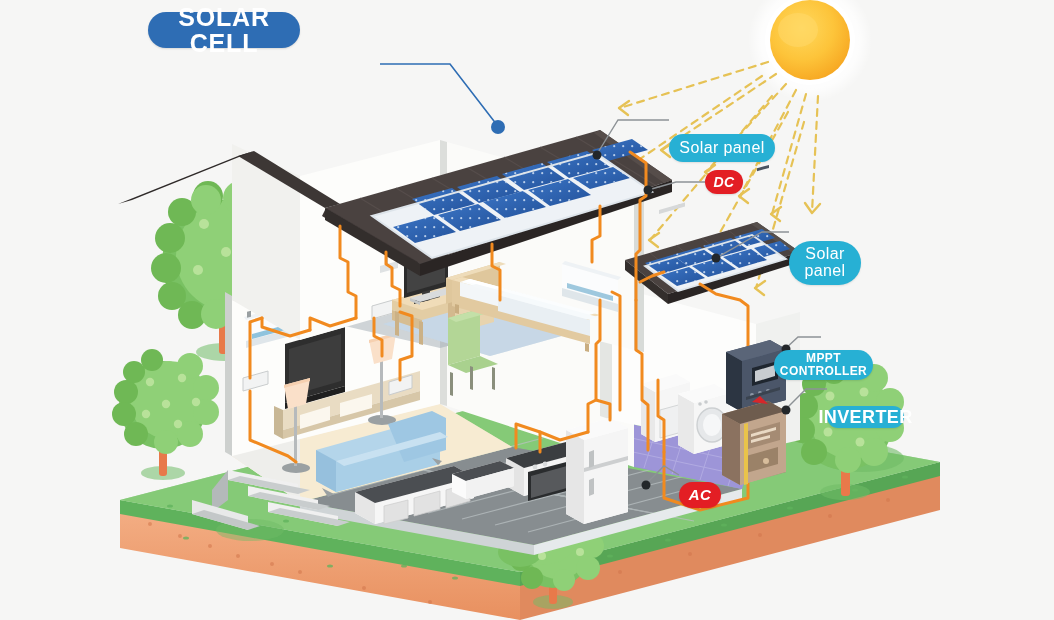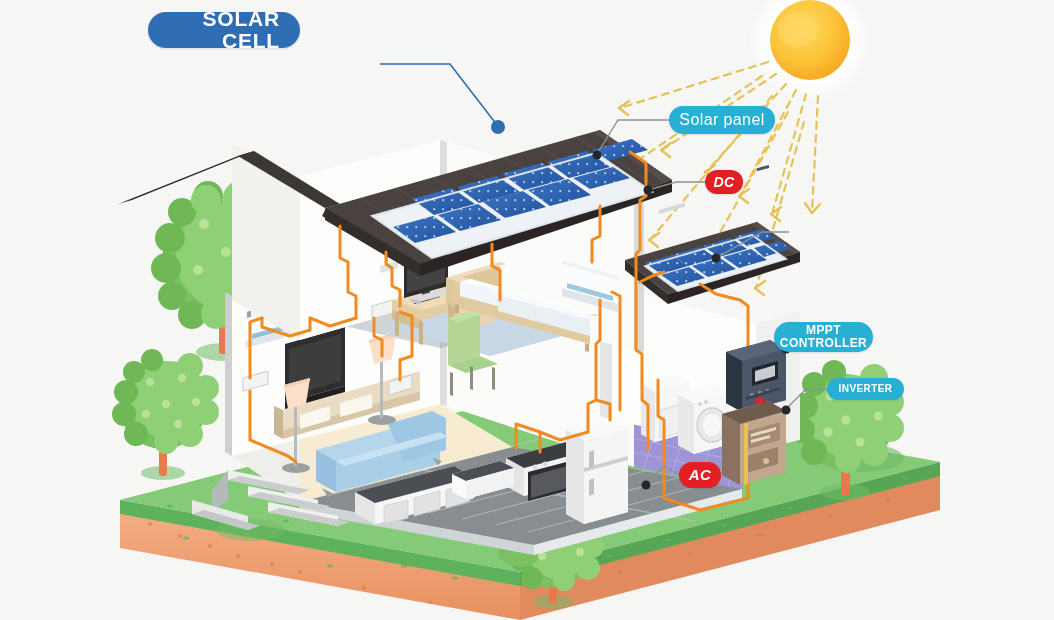--- a/index.html
+++ b/index.html
@@ -21,46 +21,46 @@
     font-weight:bold;
     letter-spacing:.4px;
     text-align:center;
     line-height:1.05;
     box-sizing:border-box;
     white-space:pre-line;
   }
   .pill-title{
     background:#2e6db4;
     border-radius:40px;
-    font-size:21px;
+    font-size:25px;
     letter-spacing:.8px;
     padding:0 20px;
     box-shadow:0 1px 2px rgba(0,0,0,.12);
-    text-align:right;
   }
   .pill-cyan{
     background:#27b0d4;
     border-radius:30px;
     box-shadow:0 1px 2px rgba(0,0,0,.10);
+    margin-top:28px;
   }
   .pill-red{
     background:#e31e24;
     border-radius:20px;
     box-shadow:0 1px 2px rgba(0,0,0,.12);
     font-style:italic;
   }
   #t1{left:148px;top:12px;width:152px;height:36px;}
   #t2{left:185px;top:46px;width:195px;height:36px;}
 
   #lbl-sp1{left:669px;top:106px;width:106px;height:28px;font-size:16px;font-weight:normal;}
   #lbl-sp2{left:789px;top:213px;width:72px;height:44px;font-size:16px;font-weight:normal;}
   #lbl-dc{left:705px;top:170px;width:38px;height:24px;font-size:14px;}
-  #lbl-ac{left:679px;top:462px;width:42px;height:26px;font-size:15px;text-align:center;}
+  #lbl-ac{left:679px;top:482px;width:42px;height:26px;font-size:15px;text-align:center;}
   #lbl-mppt{left:774px;top:322px;width:99px;height:30px;font-size:12px;}
-  #lbl-inv{left:827px;top:378px;width:77px;height:22px;font-size:10px;}
+  #lbl-inv{left:827px;top:378px;width:77px;height:22px;font-size:18px;}
 </style>
 </head>
 <body>
 
 <div id="stage">
 
   <svg id="art" viewBox="0 0 1054 620" xmlns="http://www.w3.org/2000/svg">
     <defs>
       <radialGradient id="sunGrad" cx="40%" cy="35%" r="72%">
         <stop offset="0%" stop-color="#ffd95e"></stop>
@@ -802,20 +802,22 @@
       <circle cx="786" cy="410" r="4.5"></circle>
     </g>
 
     <rect x="0" y="0" width="1054" height="620" fill="none"></rect>
   </svg>
 
   <div class="pill pill-title" id="t1">SOLAR CELL</div>
 
   <div class="pill pill-cyan" id="lbl-sp1">Solar panel</div>
 
+  <div class="pill pill-cyan" id="lbl-sp2">Solar
+panel</div>
 
   <div class="pill pill-red" id="lbl-dc">DC</div>
 
   <div class="pill pill-red" id="lbl-ac">AC</div>
 
   <div class="pill pill-cyan" id="lbl-mppt">MPPT
 CONTROLLER</div>
 
   <div class="pill pill-cyan" id="lbl-inv">INVERTER</div>
 

